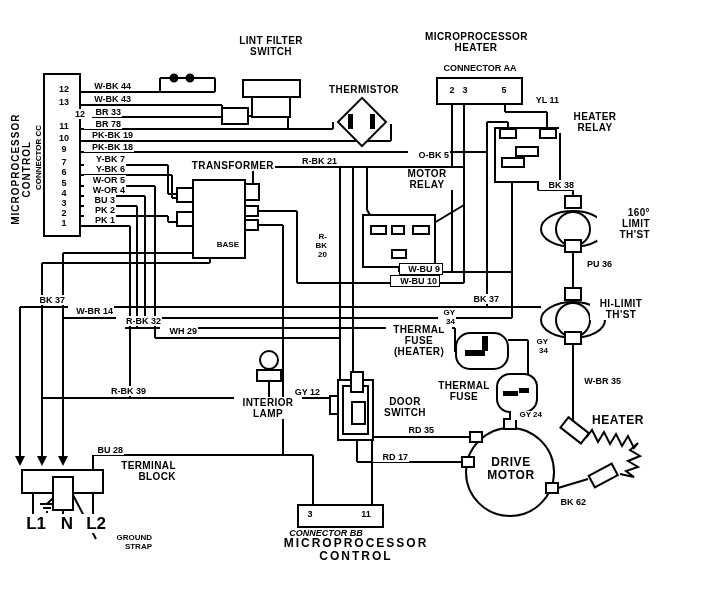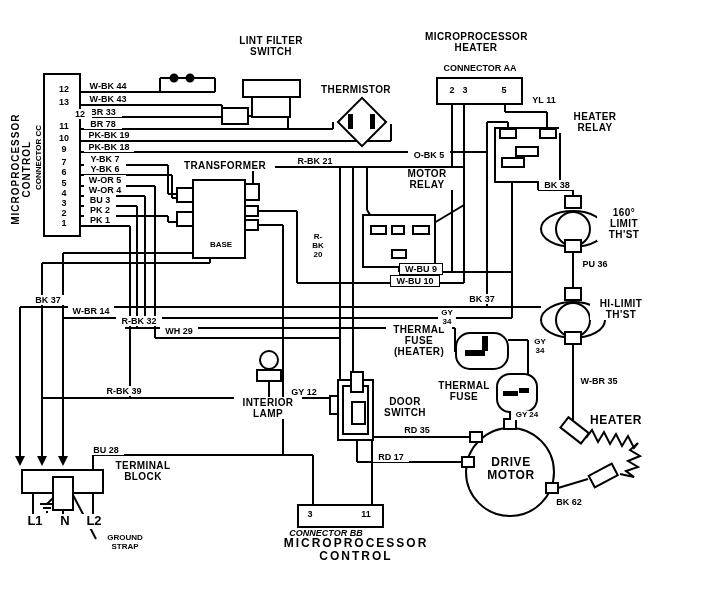--- a/index.html
+++ b/index.html
@@ -2,26 +2,26 @@
 <html><head>
 <meta charset="utf-8">
 <style>
   html,body{margin:0;padding:0;background:#fff;}
   #c{position:relative;width:704px;height:608px;background:#fff;overflow:hidden;
      font-family:"Liberation Sans",sans-serif;}
   #wires{position:absolute;left:0;top:0;}
   .lbl{position:absolute;font:bold 9px "Liberation Sans",sans-serif;color:#000;
        background:#fff;white-space:pre-line;line-height:1.12;padding:0 1px;}
   .c{text-align:center;}
-  .l{text-align:center;}
+  .l{text-align:right;}
   .s8{font-size:8px;}
   .s9{font-size:9px;}
   .s10{font-size:10px;letter-spacing:.4px;}
   .s12{font-size:12px;letter-spacing:.6px;}
-  .s13{font-size:13px;}
+  .s13{font-size:17px;}
   .sp{letter-spacing:2px;}
   .nobg{background:transparent;}
   .boxed{border:1.5px solid #000;padding:0 2px;}
   .vlabel{transform:rotate(-90deg);}
 </style>
 </head>
 <body>
 
 <div id="c">
   <svg id="wires" width="704" height="608" viewBox="0 0 704 608">

